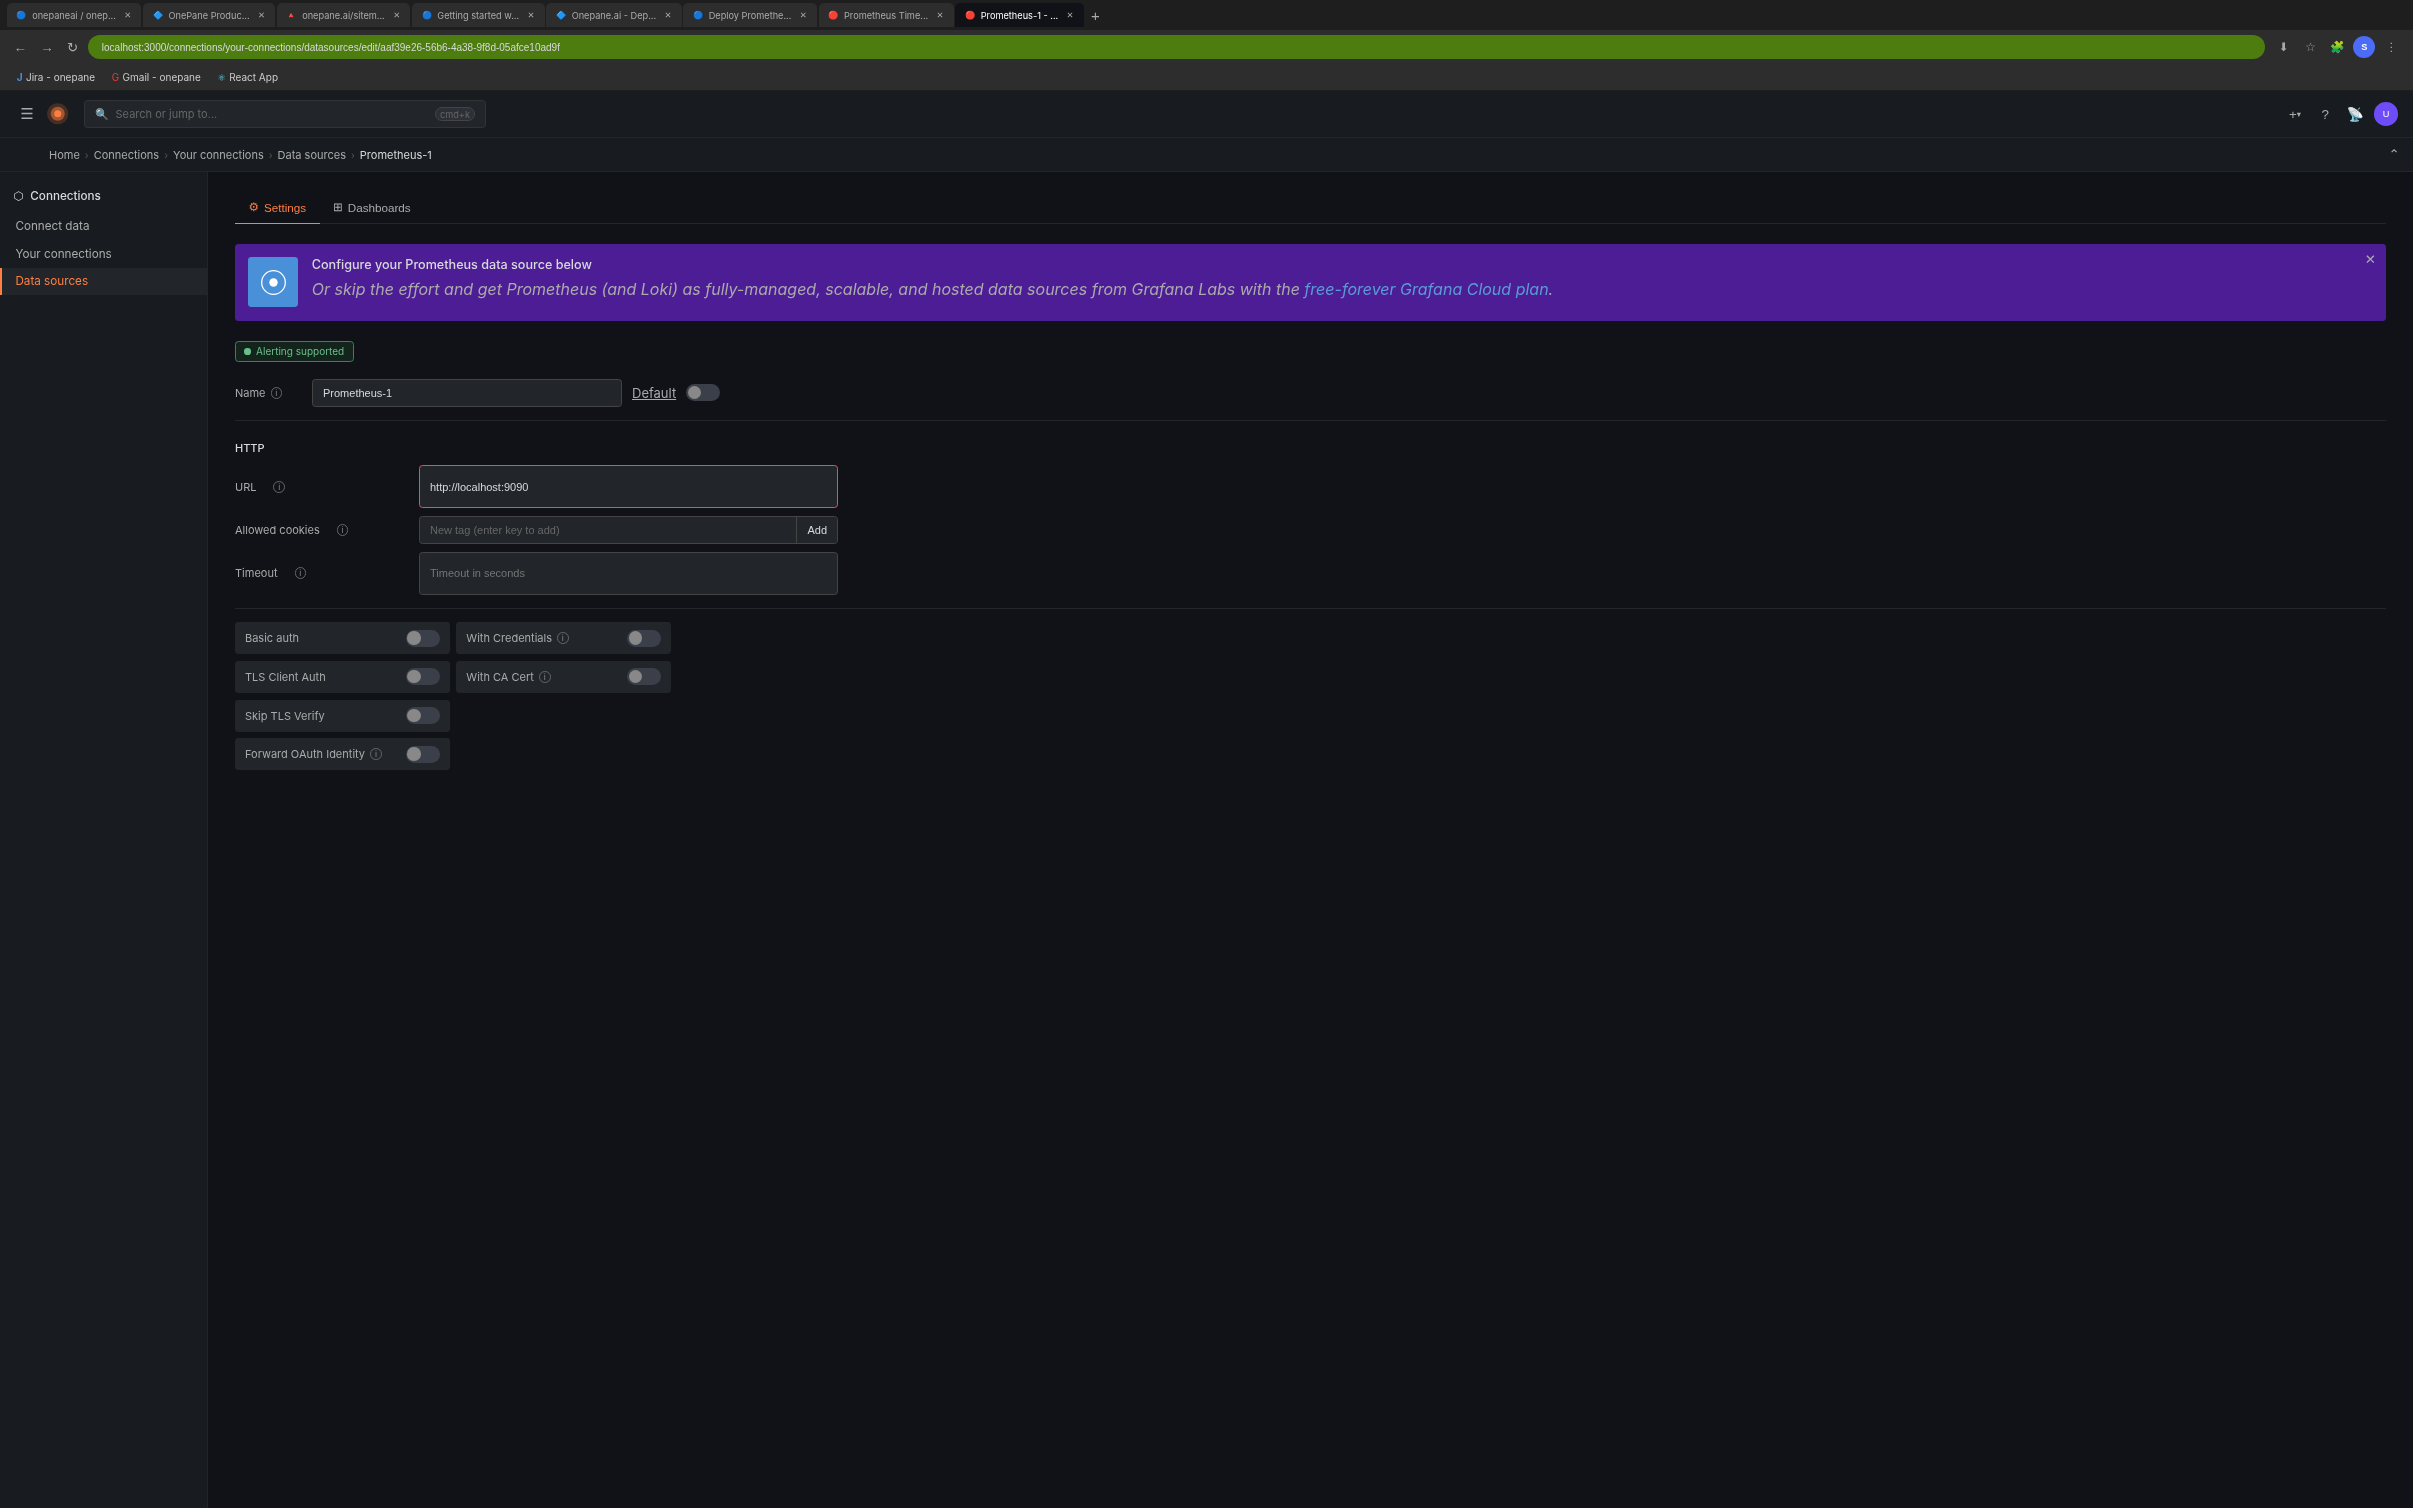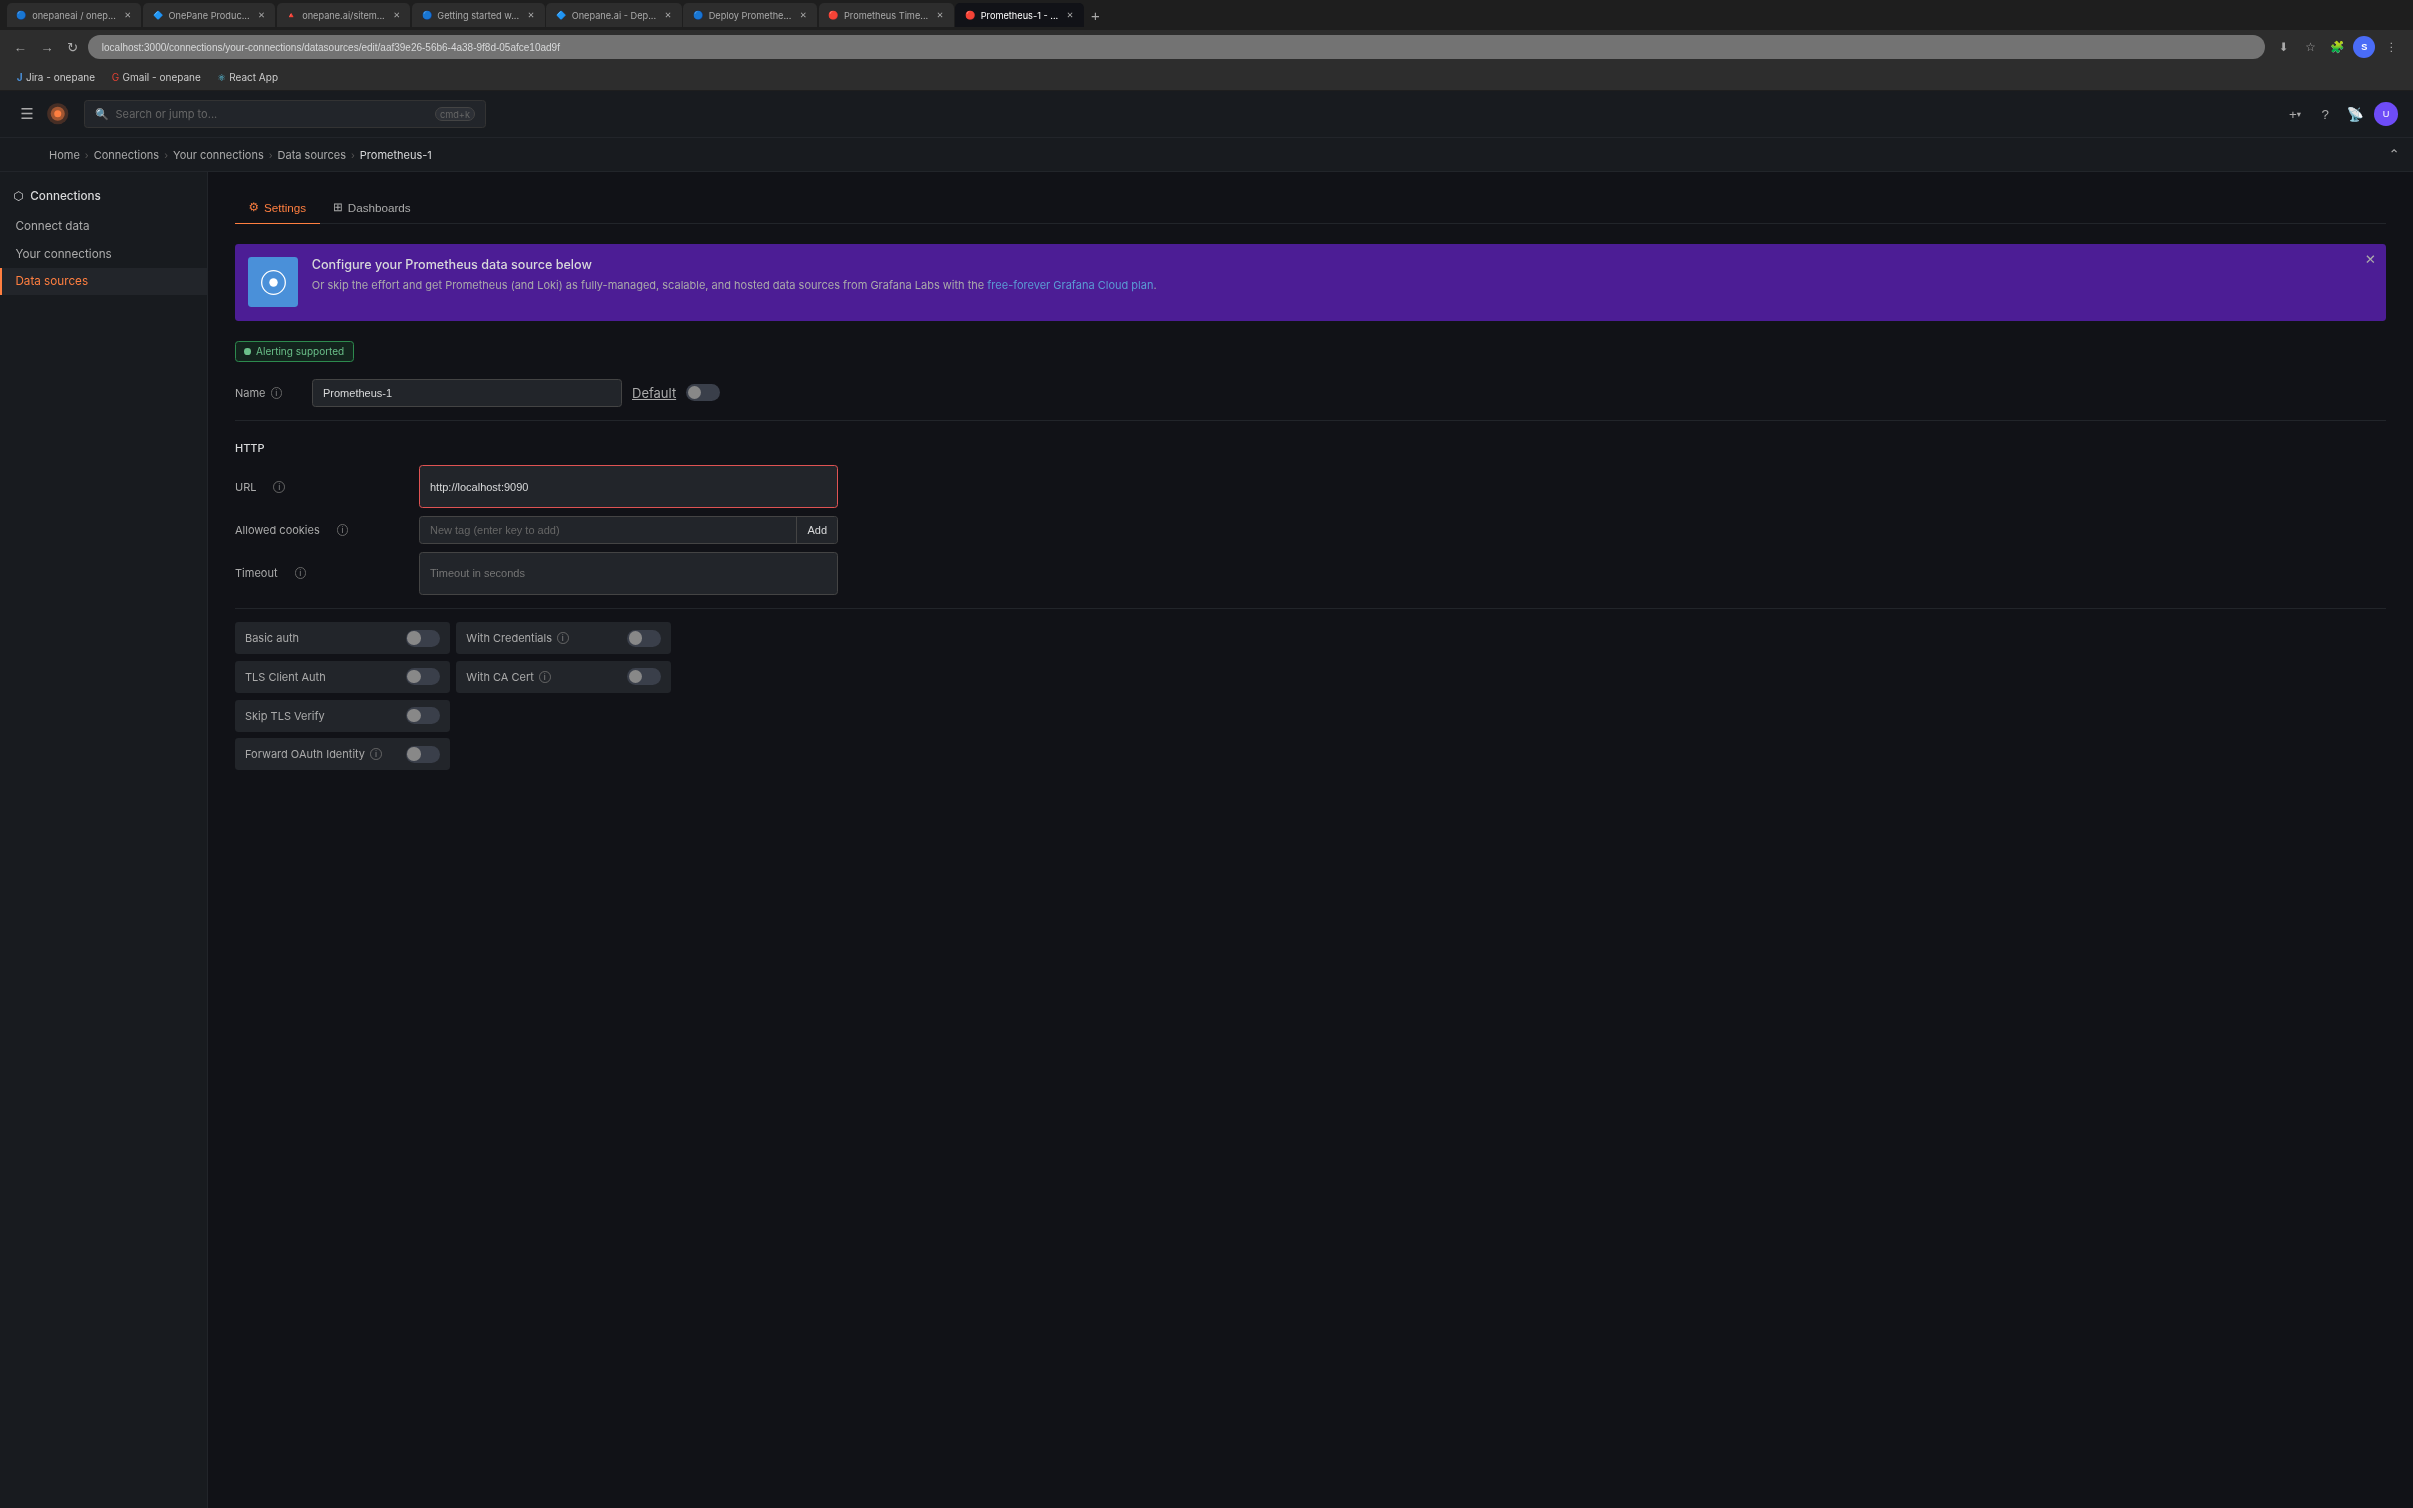--- a/index.html
+++ b/index.html
@@ -78,21 +78,21 @@
       background: none;
       border: none;
       color: #aaa;
       font-size: 13.4px;
       cursor: pointer;
       padding: 3.4px;
       border-radius: 3.4px;
     }
     .address-input {
       flex: 1;
-      background: #737373;
+      background: #4d7c0f;
       border: none;
       border-radius: 17px;
       color: #d8d9da;
       font-size: 10px;
       padding: 3.4px 13.4px;
       height: 23.5px;
       outline: none;
     }
     .browser-action-icons {
       display: flex;
@@ -362,23 +362,24 @@
       font-size: 17px;
     }
     .info-banner-text { flex: 1; }
     .info-banner-title {
       font-size: 12.6px;
       font-weight: 500;
       color: #d8d9da;
       margin-bottom: 5px;
     }
     .info-banner-desc {
-      font-size: 11px;
+      font-size: 16px;
       color: #aaa;
       line-height: 1.5;
+      font-style: italic;
     }
     .info-banner-link { color: #5b9bd5; cursor: pointer; }
     .info-banner-close {
       position: absolute;
       top: 8.4px;
       right: 10px;
       background: none;
       border: none;
       color: #aaa;
       font-size: 13.4px;

